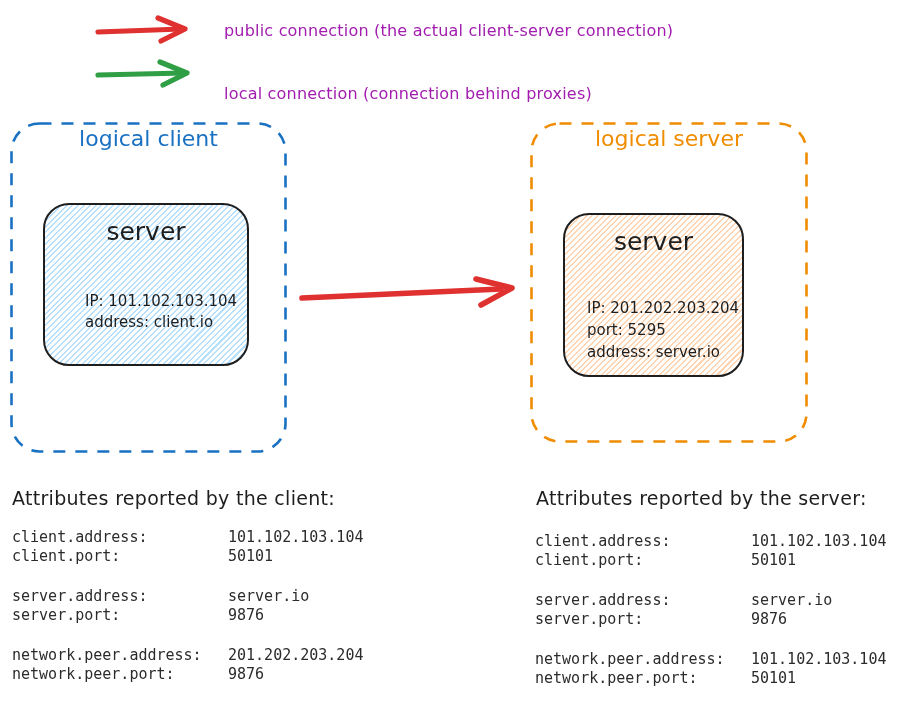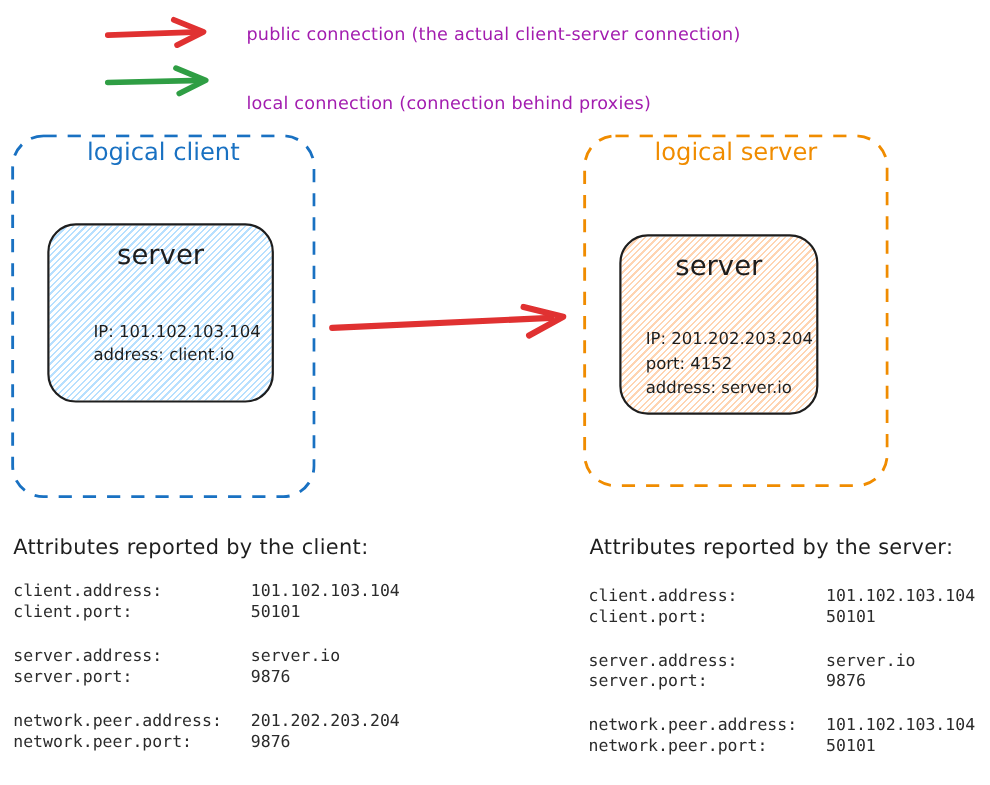--- a/index.html
+++ b/index.html
@@ -124,21 +124,21 @@
   <div class="logical-group" style="left:530px; top:122px; width:278px; height:321px;">
     <svg width="278" height="321">
       <rect x="1.5" y="1.5" width="275" height="318" rx="28" ry="28" fill="none" stroke-width="2.6" stroke-dasharray="12 10" stroke="#f08c00"></rect>
     </svg>
     <div class="logical-label orange">logical server</div>
 
     <div class="node server-fill" style="left:33px; top:91px; width:181px; height:164px;">
       <div class="node-title">server</div>
       <div class="node-details server-details" style="left:22px; top:82px;">
         <div>IP: 201.202.203.204</div>
-        <div>port: 4152</div>
+        <div>port: 5295</div>
         <div>address: server.io</div>
       </div>
     </div>
   </div>
 
   <svg class="abs" style="left:294px; top:276px;" width="228" height="36">
     <path d="M8,22 L207,13" fill="none" stroke-width="5.6" stroke-linecap="round" stroke-linejoin="round" stroke="#e03131"></path>
     <path d="M182,3 L218,12 L187,29" fill="none" stroke-width="5.6" stroke-linecap="round" stroke-linejoin="round" stroke="#e03131"></path>
   </svg>
 

